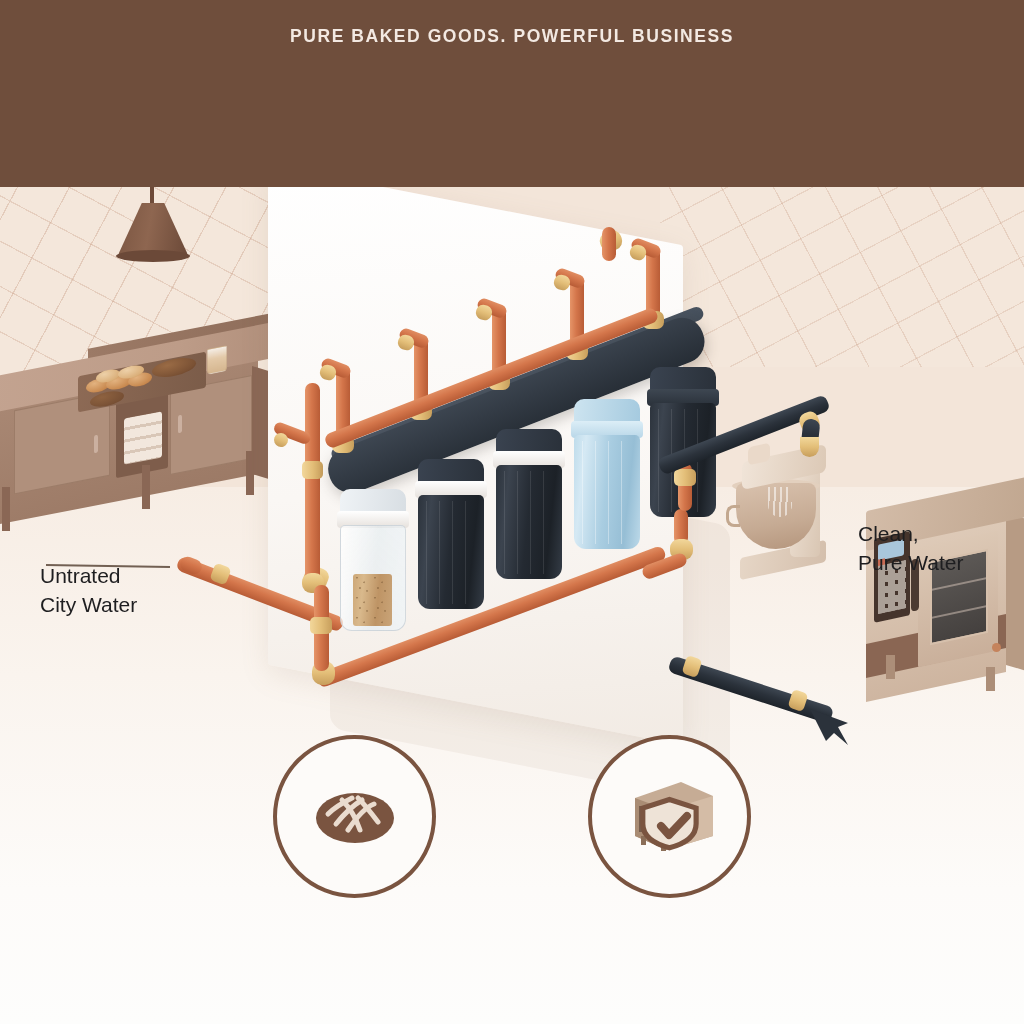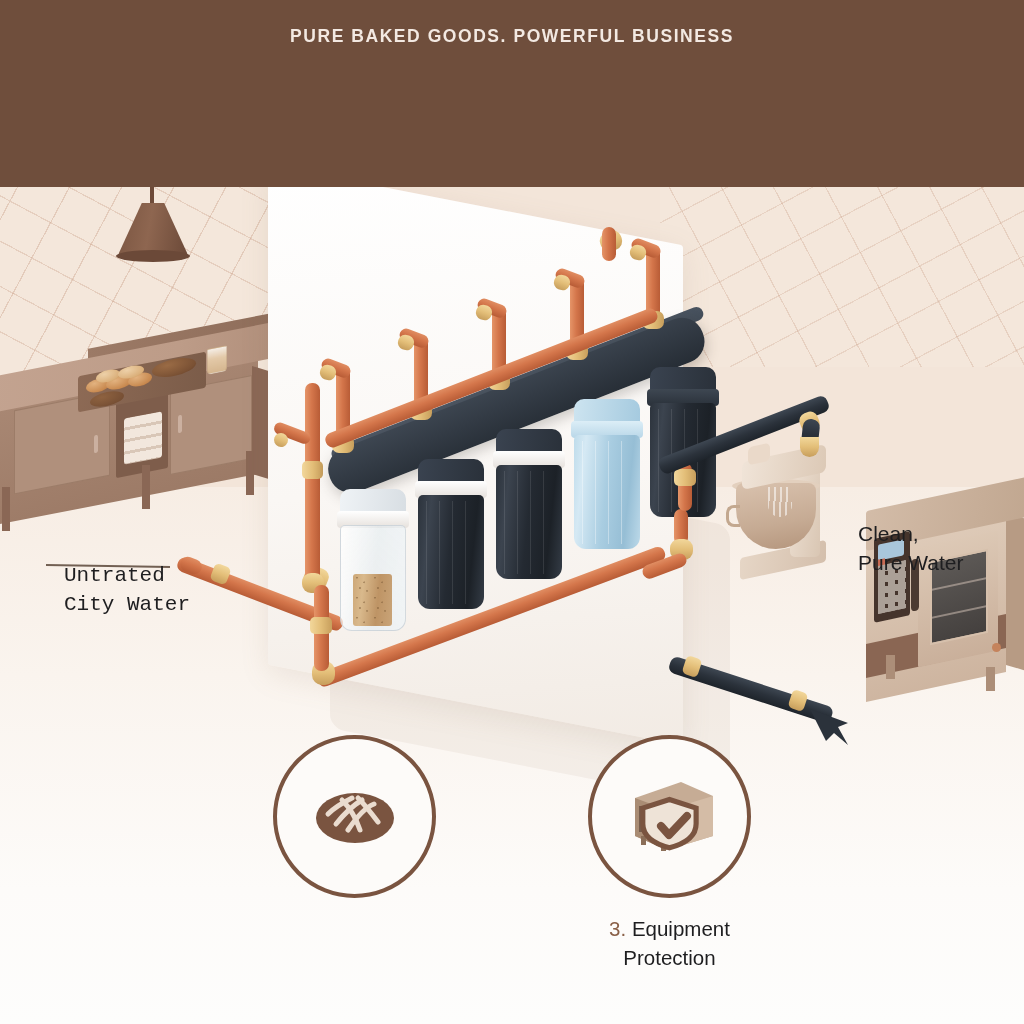--- a/index.html
+++ b/index.html
@@ -542,21 +542,21 @@
     <div class="darkpipe" style="left:670px; top:468px; width:170px; height:17px; transform:rotate(18deg); transform-origin:left center;"></div>
     <div class="brass" style="left:684px; top:470px; width:16px; height:19px; transform:rotate(18deg);"></div>
     <div class="brass" style="left:790px; top:504px; width:16px; height:19px; transform:rotate(18deg);"></div>
     <svg width="56" height="42" viewBox="0 0 56 42" style="position:absolute; left:808px; top:520px;">
       <path d="M2 2 L40 16 L30 20 L40 38 L26 26 L18 34 Z" fill="#2B323B"></path>
     </svg>
 
     <div class="ptr" style="left:46px; top:378px; width:124px; transform:rotate(1deg);"></div>
     <div class="ptr" style="left:848px; top:352px; width:0px;"></div>
 
-    <div class="scene-label" style="left:64px; top:375px; width:180px;font-family:Liberation Mono, monospace;">Untrated
+    <div class="scene-label" style="left:40px; top:375px; width:180px;">Untrated
 City Water</div>
     <div class="scene-label" style="left:858px; top:333px; width:170px;">Clean,
 Pure Water</div>
 
   </div>
 
   <div class="benefits">
 
 
     <div class="benefit">
@@ -580,19 +580,17 @@
           <polygon points="50,46 96,32 96,72 50,86" fill="#D4BCA6"></polygon>
           <rect x="22" y="42" width="12" height="26" fill="#6E5545" opacity=".85"></rect>
           <rect x="37" y="46" width="11" height="26" fill="#5A4436" opacity=".7"></rect>
           <rect x="24" y="72" width="5" height="9" fill="#8B6E58"></rect>
           <rect x="44" y="78" width="5" height="9" fill="#8B6E58"></rect>
           <path d="M53 36 L84 46 V64 C84 80 68 88 53 92 C38 88 22 80 22 64 V46 Z" transform="translate(0,-4) scale(0.86) translate(8,10)" fill="#EEE3D7"></path>
           <path d="M53 36 L84 46 V64 C84 80 68 88 53 92 C38 88 22 80 22 64 V46 Z" transform="translate(0,-4) scale(0.86) translate(8,10)" fill="none" stroke="#7A5440" stroke-width="6"></path>
           <path d="M44 62 L52 71 L70 52" stroke="#7A5440" stroke-width="8" fill="none" stroke-linecap="round" stroke-linejoin="round"></path>
         </svg>
       </div>
-      <div class="b-label"><span class="b-num">3.</span> <span>Equipment
-Protection</span></div>
     </div>
 
   </div>
 
 </div>
 
 </body></html>

